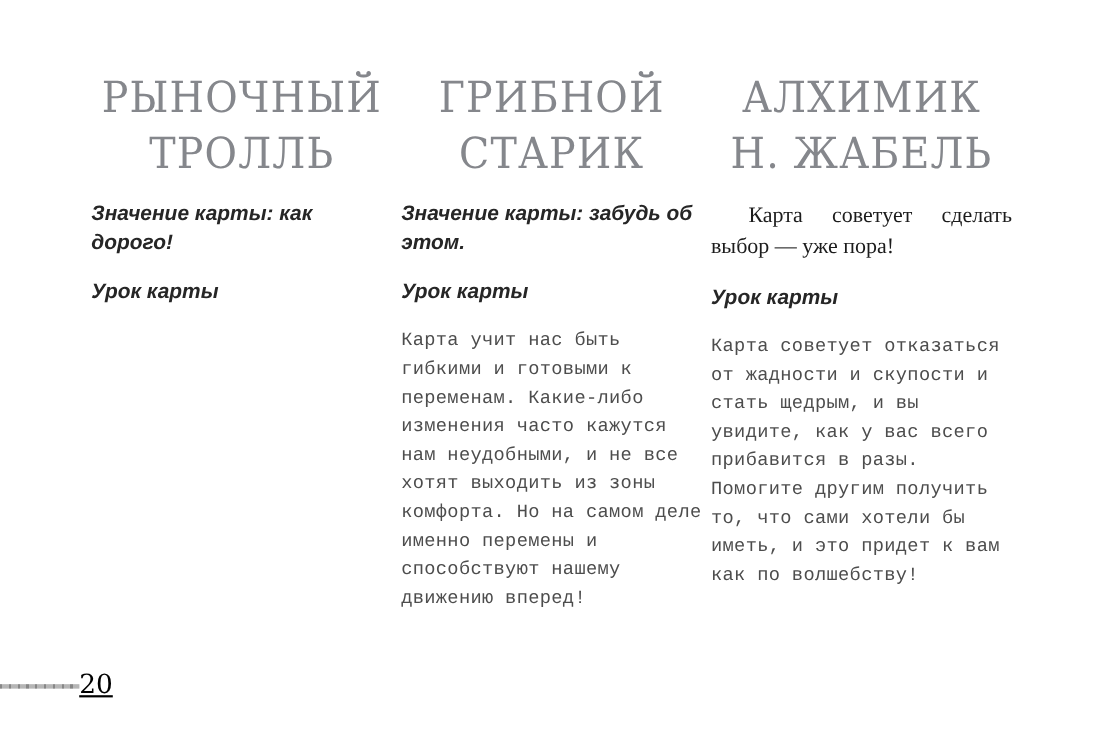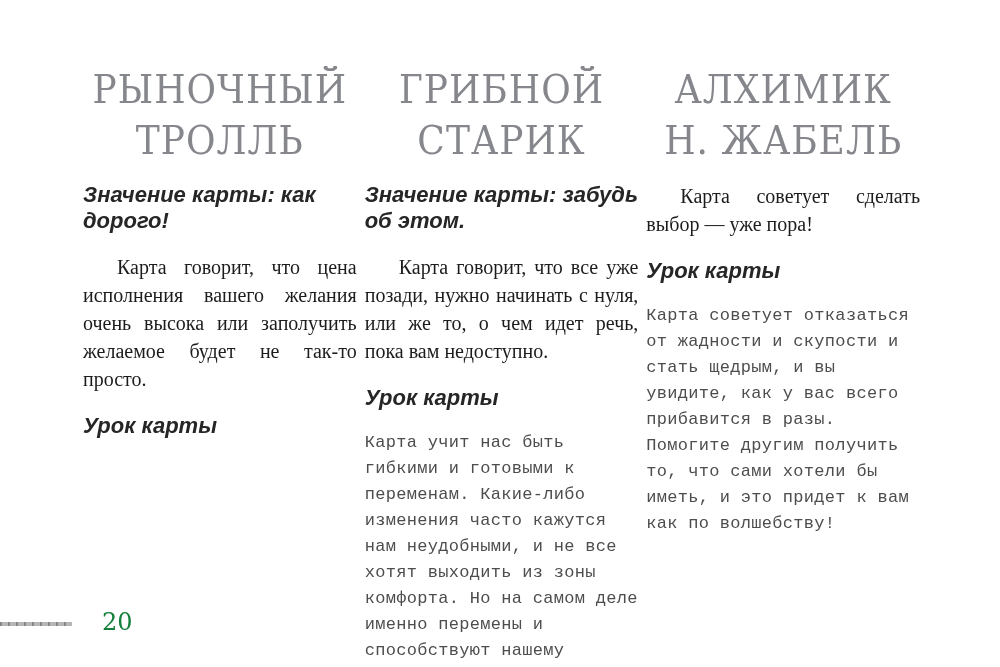--- a/index.html
+++ b/index.html
@@ -32,21 +32,21 @@
     margin-bottom: 24px;
     transform: scaleY(1.08);
     transform-origin: top center;
   }
   .card-title span { display: block; white-space: nowrap; }
 
   .meaning, .lesson-heading {
     font-family: "Liberation Sans", sans-serif;
     font-style: italic;
     font-weight: 700;
-    font-size: 22px;
+    font-size: 19px;
     line-height: 26px;
     color: #262626;
     margin-bottom: 19px;
   }
   .description {
     font-family: "Liberation Serif", serif;
     font-size: 20px;
     line-height: 28px;
     color: #1c1c1c;
     text-align: justify;
@@ -77,47 +77,46 @@
     height: 4px;
     background-color: #b6b6b6;
     background-image: repeating-linear-gradient(90deg,
       rgba(96,96,96,0.55) 0 2px,
       rgba(180,180,180,0.15) 2px 8px);
     margin-top: 3px;
   }
   .page-number {
     font-family: "DejaVu Serif", "Liberation Serif", serif;
     font-size: 24px;
-    color: #15803d;
-    margin-left: 30px;
+    color: #000000;
+    margin-left: 0;
+    text-decoration: underline;
   }
 </style>
 </head>
 <body>
 
 <div class="page">
   <div class="columns">
 
     <article class="column">
       <h1 class="card-title">
         <span>РЫНОЧНЫЙ</span>
         <span>ТРОЛЛЬ</span>
       </h1>
       <p class="meaning">Значение карты: как дорого!</p>
-      <p class="description">Карта говорит, что цена исполнения вашего желания очень высока или заполучить желаемое будет не так-то просто.</p>
       <h2 class="lesson-heading">Урок карты</h2>
     </article>
 
     <article class="column">
       <h1 class="card-title">
         <span>ГРИБНОЙ</span>
         <span>СТАРИК</span>
       </h1>
       <p class="meaning">Значение карты: забудь об этом.</p>
-      <p class="description">Карта говорит, что все уже позади, нужно начинать с нуля, или же то, о чем идет речь, пока вам недоступно.</p>
       <h2 class="lesson-heading">Урок карты</h2>
       <p class="lesson">Карта учит нас быть гибкими и готовыми к переменам. Какие-либо изменения часто кажутся нам неудобными, и не все хотят выходить из зоны комфорта. Но на самом деле именно перемены и способствуют нашему движению вперед!</p>
     </article>
 
     <article class="column">
       <h1 class="card-title">
         <span>АЛХИМИК</span>
         <span>Н. ЖАБЕЛЬ</span>
       </h1>
       <p class="description">Карта советует сделать выбор — уже пора!</p>

